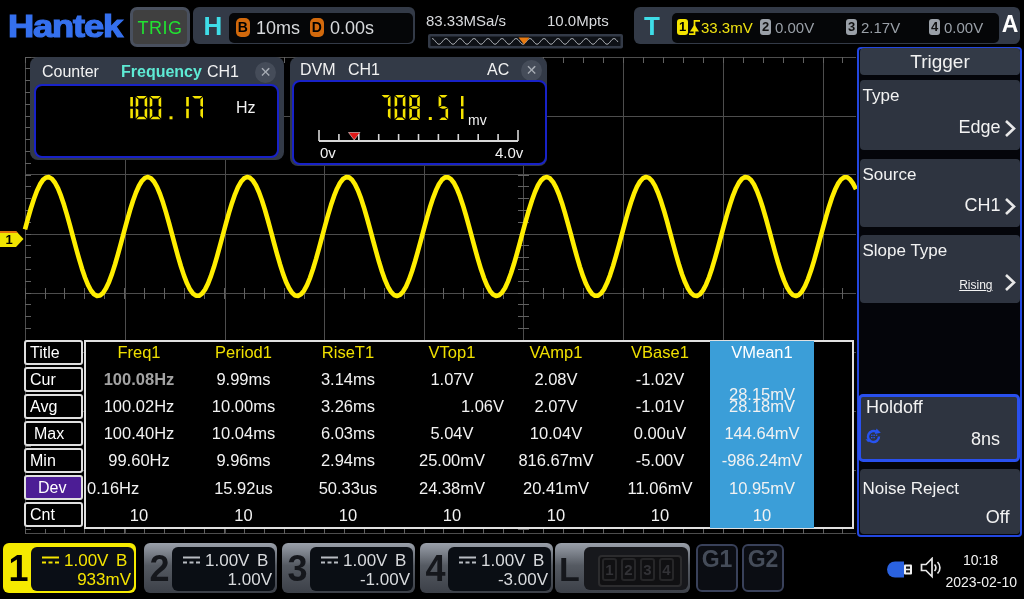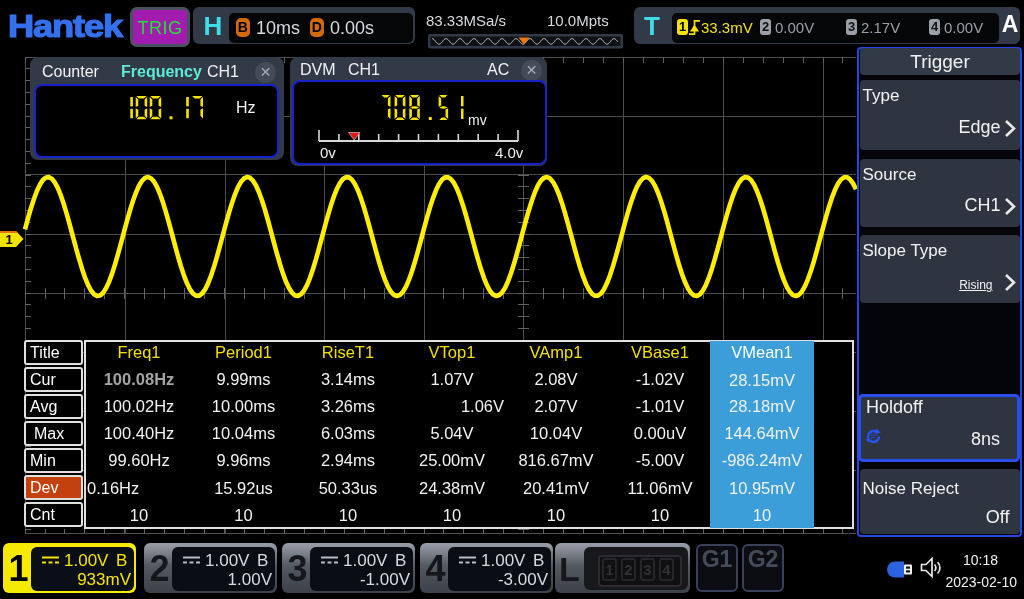--- a/index.html
+++ b/index.html
@@ -244,21 +244,21 @@
       <line x1="518" y1="529.0" x2="529" y2="529.0"></line>
     </g>
   <path id="sine" fill="none" stroke="#ffee00" stroke-width="4.6" stroke-linejoin="round" shape-rendering="auto" d="M25,229.3 L28,218.3 L31,208.0 L34,198.7 L37,190.7 L40,184.4 L43,179.9 L46,177.5 L49,177.1 L52,178.9 L55,182.7 L58,188.4 L61,195.9 L64,204.8 L67,214.8 L70,225.6 L73,236.8 L76,248.0 L79,258.7 L82,268.7 L85,277.5 L88,284.9 L91,290.5 L94,294.3 L97,295.9 L100,295.5 L103,292.9 L106,288.3 L109,281.9 L112,273.9 L115,264.5 L118,254.1 L121,243.1 L124,231.9 L127,220.8 L130,210.3 L133,200.8 L136,192.5 L139,185.7 L142,180.8 L145,177.9 L148,177.0 L151,178.3 L154,181.6 L157,186.9 L160,194.0 L163,202.6 L166,212.4 L169,223.0 L172,234.2 L175,245.4 L178,256.3 L181,266.5 L184,275.6 L187,283.3 L190,289.4 L193,293.6 L196,295.7 L199,295.8 L202,293.7 L205,289.6 L208,283.6 L211,275.9 L214,266.8 L217,256.6 L220,245.7 L223,234.5 L226,223.4 L229,212.7 L232,202.9 L235,194.3 L238,187.1 L241,181.8 L244,178.4 L247,177.0 L250,177.8 L253,180.7 L256,185.5 L259,192.2 L262,200.5 L265,210.0 L268,220.5 L271,231.5 L274,242.8 L277,253.8 L280,264.2 L283,273.6 L286,281.7 L289,288.1 L292,292.8 L295,295.4 L298,295.9 L301,294.3 L304,290.7 L307,285.1 L310,277.8 L313,269.0 L316,259.1 L319,248.3 L322,237.2 L325,226.0 L328,215.1 L331,205.1 L334,196.2 L337,188.7 L340,182.9 L343,179.0 L346,177.1 L349,177.4 L352,179.8 L355,184.2 L358,190.5 L361,198.4 L364,207.7 L367,218.0 L370,228.9 L373,240.2 L376,251.2 L379,261.8 L382,271.5 L385,279.9 L388,286.8 L391,291.9 L394,295.0 L397,296.0 L400,294.9 L403,291.7 L406,286.6 L409,279.7 L412,271.2 L415,261.5 L418,250.9 L421,239.8 L424,228.6 L427,217.6 L430,207.3 L433,198.1 L436,190.3 L439,184.0 L442,179.7 L445,177.4 L448,177.2 L451,179.1 L454,183.0 L457,188.9 L460,196.4 L463,205.4 L466,215.5 L469,226.3 L472,237.5 L475,248.7 L478,259.4 L481,269.3 L484,278.1 L487,285.3 L490,290.9 L493,294.4 L496,296.0 L499,295.3 L502,292.6 L505,288.0 L508,281.4 L511,273.3 L514,263.8 L517,253.4 L520,242.4 L523,231.2 L526,220.1 L529,209.7 L532,200.2 L535,192.0 L538,185.3 L541,180.5 L544,177.7 L547,177.0 L550,178.4 L553,181.9 L556,187.3 L559,194.5 L562,203.2 L565,213.1 L568,223.8 L571,234.9 L574,246.1 L577,257.0 L580,267.1 L583,276.2 L586,283.8 L589,289.7 L592,293.8 L595,295.8 L598,295.7 L601,293.5 L604,289.2 L607,283.1 L610,275.3 L613,266.1 L616,255.9 L619,245.0 L622,233.8 L625,222.7 L628,212.0 L631,202.3 L634,193.7 L637,186.7 L640,181.5 L643,178.2 L646,177.0 L649,177.9 L652,180.9 L655,185.9 L658,192.7 L661,201.1 L664,210.7 L667,221.2 L670,232.3 L673,243.5 L676,254.5 L679,264.8 L682,274.2 L685,282.1 L688,288.5 L691,293.0 L694,295.5 L697,295.9 L700,294.2 L703,290.4 L706,284.7 L709,277.3 L712,268.4 L715,258.4 L718,247.6 L721,236.4 L724,225.2 L727,214.4 L730,204.5 L733,195.6 L736,188.2 L739,182.5 L742,178.8 L745,177.1 L748,177.5 L751,180.0 L754,184.6 L757,191.0 L760,199.0 L763,208.3 L766,218.7 L769,229.7 L772,240.9 L775,252.0 L778,262.5 L781,272.1 L784,280.4 L787,287.2 L790,292.1 L793,295.1 L796,296.0 L799,294.8 L802,291.4 L805,286.2 L808,279.1 L811,270.6 L814,260.8 L817,250.2 L820,239.0 L823,227.8 L826,216.9 L829,206.7 L832,197.5 L835,189.8 L838,183.7 L841,179.5 L844,177.3 L847,177.2 L850,179.3 L853,183.4 L856,189.3"></path>
 
   <polygon points="0,231 16,231 23.5,239 16,247 0,247" fill="#f0e400" shape-rendering="auto"></polygon>
   <polygon points="0,231 16,231 18,233 0,233" fill="#e06010" shape-rendering="auto" opacity="0.85"></polygon>
   <text x="9" y="244" font-size="13" font-weight="bold" fill="#000" text-anchor="middle" font-family="Liberation Sans">1</text>
 </svg>
 
 <div class="abs" style="left:8px;top:9px;font-size:31px;font-weight:bold;color:#3570ee;-webkit-text-stroke:1.2px #3570ee;letter-spacing:-1px;transform:scaleX(1.17);transform-origin:0 0;">Hantek</div>
-<div class="abs" style="left:130px;top:7px;width:54px;height:34px;border:3px solid #49505e;border-radius:7px;background:#a21caf;color:#21e231;font-size:18px;line-height:36px;text-align:center;letter-spacing:0.5px;">TRIG</div>
+<div class="abs" style="left:130px;top:7px;width:54px;height:34px;border:3px solid #49505e;border-radius:7px;background:#404040;color:#21e231;font-size:18px;line-height:36px;text-align:center;letter-spacing:0.5px;">TRIG</div>
 
 <div class="abs slate" style="left:193px;top:7px;width:222px;height:37px;"></div>
 <div class="abs" style="left:197px;top:11px;width:32px;text-align:center;font-size:26px;font-weight:bold;color:#3fdde8;">H</div>
 <div class="abs" style="left:229px;top:13px;width:184px;height:30px;background:#050608;border-radius:5px;"></div>
 <div class="abs" style="left:236px;top:17.5px;width:13.5px;height:19.5px;background:#d2690c;border-radius:5px;color:#000;font-size:14px;font-weight:bold;text-align:center;line-height:19.5px;">B</div>
 <div class="abs wtxt" style="left:256px;top:18px;font-size:18px;">10ms</div>
 <div class="abs" style="left:310px;top:17.5px;width:13.5px;height:19.5px;background:#d2690c;border-radius:5px;color:#000;font-size:14px;font-weight:bold;text-align:center;line-height:19.5px;">D</div>
 <div class="abs wtxt" style="left:330px;top:18px;font-size:18px;">0.00s</div>
 
 <div class="abs wtxt" style="left:426px;top:12px;font-size:15px;">83.33MSa/s</div>
@@ -382,21 +382,21 @@
     <div class="abs" style="left:504px;top:343.0px;width:104px;text-align:center;font-size:16.5px;color:#f0e000;">VAmp1</div>
     <div class="abs" style="left:608px;top:343.0px;width:104px;text-align:center;font-size:16.5px;color:#f0e000;">VBase1</div>
     <div class="abs" style="left:710px;top:343.0px;width:104px;text-align:center;font-size:16.5px;color:#fff;">VMean1</div>
     <div class="abs" style="left:24px;top:366.6px;width:59px;height:25.1px;background:#000;border:2px solid #e0e0e0;border-radius:3px;box-sizing:border-box;color:#fff;font-size:16px;line-height:21.1px;padding-left:4px;">Cur</div>
     <div class="abs" style="left:87px;top:370.1px;width:104px;text-align:center;font-size:16.5px;color:#a3a3a3;font-weight:bold;">100.08Hz</div>
     <div class="abs" style="left:191.5px;top:370.1px;width:104px;text-align:center;font-size:16.5px;color:#f2f2f2;">9.99ms</div>
     <div class="abs" style="left:296px;top:370.1px;width:104px;text-align:center;font-size:16.5px;color:#f2f2f2;">3.14ms</div>
     <div class="abs" style="left:400px;top:370.1px;width:104px;text-align:center;font-size:16.5px;color:#f2f2f2;">1.07V</div>
     <div class="abs" style="left:504px;top:370.1px;width:104px;text-align:center;font-size:16.5px;color:#f2f2f2;">2.08V</div>
     <div class="abs" style="left:608px;top:370.1px;width:104px;text-align:center;font-size:16.5px;color:#f2f2f2;">-1.02V</div>
-    <div class="abs" style="left:710px;top:371px;width:104px;text-align:center;font-size:16.5px;color:#f2f2f2;">28.15mV</div>
+    <div class="abs" style="left:710px;top:385px;width:104px;text-align:center;font-size:16.5px;color:#f2f2f2;">28.15mV</div>
     <div class="abs" style="left:24px;top:393.7px;width:59px;height:25.1px;background:#000;border:2px solid #e0e0e0;border-radius:3px;box-sizing:border-box;color:#fff;font-size:16px;line-height:21.1px;padding-left:4px;">Avg</div>
     <div class="abs" style="left:87px;top:397.2px;width:104px;text-align:center;font-size:16.5px;color:#f2f2f2;">100.02Hz</div>
     <div class="abs" style="left:191.5px;top:397.2px;width:104px;text-align:center;font-size:16.5px;color:#f2f2f2;">10.00ms</div>
     <div class="abs" style="left:296px;top:397.2px;width:104px;text-align:center;font-size:16.5px;color:#f2f2f2;">3.26ms</div>
     <div class="abs" style="left:400px;top:397.2px;width:104px;text-align:right;font-size:16.5px;color:#f2f2f2;">1.06V</div>
     <div class="abs" style="left:504px;top:397.2px;width:104px;text-align:center;font-size:16.5px;color:#f2f2f2;">2.07V</div>
     <div class="abs" style="left:608px;top:397.2px;width:104px;text-align:center;font-size:16.5px;color:#f2f2f2;">-1.01V</div>
     <div class="abs" style="left:710px;top:397.2px;width:104px;text-align:center;font-size:16.5px;color:#f2f2f2;">28.18mV</div>
     <div class="abs" style="left:24px;top:420.8px;width:59px;height:25.1px;background:#000;border:2px solid #e0e0e0;border-radius:3px;box-sizing:border-box;color:#fff;font-size:16px;line-height:21.1px;padding-left:8px;">Max</div>
     <div class="abs" style="left:87px;top:424.3px;width:104px;text-align:center;font-size:16.5px;color:#f2f2f2;">100.40Hz</div>
@@ -407,21 +407,21 @@
     <div class="abs" style="left:608px;top:424.3px;width:104px;text-align:center;font-size:16.5px;color:#f2f2f2;">0.00uV</div>
     <div class="abs" style="left:710px;top:424.3px;width:104px;text-align:center;font-size:16.5px;color:#f2f2f2;">144.64mV</div>
     <div class="abs" style="left:24px;top:447.9px;width:59px;height:25.1px;background:#000;border:2px solid #e0e0e0;border-radius:3px;box-sizing:border-box;color:#fff;font-size:16px;line-height:21.1px;padding-left:4px;">Min</div>
     <div class="abs" style="left:87px;top:451.4px;width:104px;text-align:center;font-size:16.5px;color:#f2f2f2;">99.60Hz</div>
     <div class="abs" style="left:191.5px;top:451.4px;width:104px;text-align:center;font-size:16.5px;color:#f2f2f2;">9.96ms</div>
     <div class="abs" style="left:296px;top:451.4px;width:104px;text-align:center;font-size:16.5px;color:#f2f2f2;">2.94ms</div>
     <div class="abs" style="left:400px;top:451.4px;width:104px;text-align:center;font-size:16.5px;color:#f2f2f2;">25.00mV</div>
     <div class="abs" style="left:504px;top:451.4px;width:104px;text-align:center;font-size:16.5px;color:#f2f2f2;">816.67mV</div>
     <div class="abs" style="left:608px;top:451.4px;width:104px;text-align:center;font-size:16.5px;color:#f2f2f2;">-5.00V</div>
     <div class="abs" style="left:710px;top:451.4px;width:104px;text-align:center;font-size:16.5px;color:#f2f2f2;">-986.24mV</div>
-    <div class="abs" style="left:24px;top:475.0px;width:59px;height:25.1px;background:#c2410c;border:2px solid #e0e0e0;border-radius:3px;box-sizing:border-box;color:#fff;font-size:16px;line-height:21.1px;padding-left:4px;">Dev</div>
+    <div class="abs" style="left:24px;top:475.0px;width:59px;height:25.1px;background:#4c1d95;border:2px solid #e0e0e0;border-radius:3px;box-sizing:border-box;color:#fff;font-size:16px;line-height:21.1px;padding-left:12px;">Dev</div>
     <div class="abs" style="left:87px;top:478.5px;width:104px;text-align:left;font-size:16.5px;color:#f2f2f2;">0.16Hz</div>
     <div class="abs" style="left:191.5px;top:478.5px;width:104px;text-align:center;font-size:16.5px;color:#f2f2f2;">15.92us</div>
     <div class="abs" style="left:296px;top:478.5px;width:104px;text-align:center;font-size:16.5px;color:#f2f2f2;">50.33us</div>
     <div class="abs" style="left:400px;top:478.5px;width:104px;text-align:center;font-size:16.5px;color:#f2f2f2;">24.38mV</div>
     <div class="abs" style="left:504px;top:478.5px;width:104px;text-align:center;font-size:16.5px;color:#f2f2f2;">20.41mV</div>
     <div class="abs" style="left:608px;top:478.5px;width:104px;text-align:center;font-size:16.5px;color:#f2f2f2;">11.06mV</div>
     <div class="abs" style="left:710px;top:478.5px;width:104px;text-align:center;font-size:16.5px;color:#f2f2f2;">10.95mV</div>
     <div class="abs" style="left:24px;top:502.1px;width:59px;height:25.1px;background:#000;border:2px solid #e0e0e0;border-radius:3px;box-sizing:border-box;color:#fff;font-size:16px;line-height:21.1px;padding-left:4px;">Cnt</div>
     <div class="abs" style="left:87px;top:505.6px;width:104px;text-align:center;font-size:16.5px;color:#f2f2f2;">10</div>
     <div class="abs" style="left:191.5px;top:505.6px;width:104px;text-align:center;font-size:16.5px;color:#f2f2f2;">10</div>

